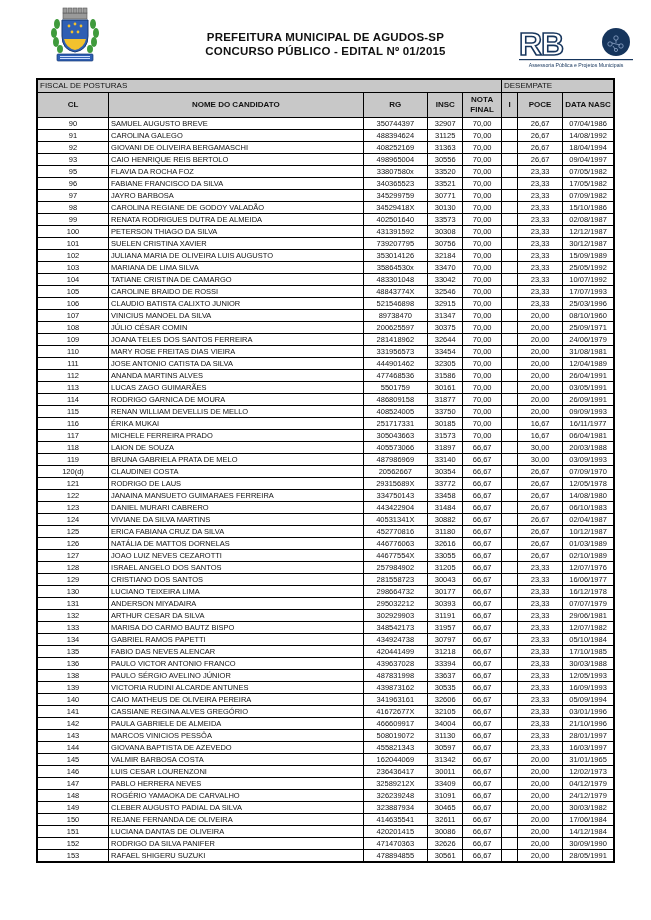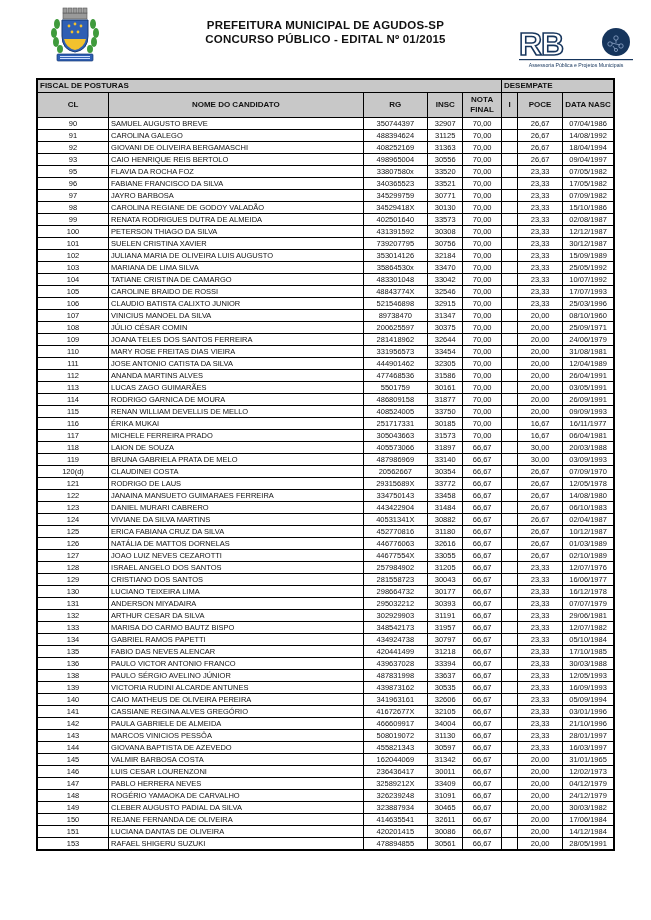--- a/index.html
+++ b/index.html
@@ -9,21 +9,21 @@
     font-family:"Liberation Sans", sans-serif;
     color:#111;
     overflow:hidden;
   }
   .page{position:relative;width:651px;height:920px;}
 
   
   .header{position:relative;height:78px;}
   .crest{position:absolute;left:44px;top:6px;width:62px;height:60px;}
   .titles{
-    position:absolute;left:0;right:0;top:18px;
+    position:absolute;left:0;right:0;top:30px;
     text-align:center;
     font-weight:bold;font-size:11.5px;line-height:14px;
     letter-spacing:.2px;
   }
   .rbo{position:absolute;right:14px;top:26px;width:120px;height:48px;}
 
   
   table.results{
     position:absolute;left:36px;top:78px;
     width:579px;
@@ -35,21 +35,21 @@
     border:1px solid #000;
     padding:0 2px;
     height:11px;
     line-height:10px;
     overflow:hidden;
     white-space:nowrap;
   }
   table.results{border:2px solid #000;}
   tr.section-row th{
     background:#c8c8c8;
-    font-size:8px;font-weight:bold;
+    font-size:8px;font-weight:normal;
     text-align:left;height:12px;
     border-bottom:1px solid #000;
   }
   tr.section-row th.desempate{text-align:left;}
   tr.colhead-row th{
     background:#c8c8c8;
     font-size:8px;font-weight:bold;
     text-align:center;
     height:24px;line-height:10px;
     white-space:normal;
@@ -747,20 +747,30 @@
           <td class="c0">151</td>
           <td class="c1">LUCIANA DANTAS DE OLIVEIRA</td>
           <td class="c2">420201415</td>
           <td class="c3">30086</td>
           <td class="c4">66,67</td>
           <td class="c5"></td>
           <td class="c6">20,00</td>
           <td class="c7">14/12/1984</td>
         </tr>
         <tr>
+          <td class="c0">152</td>
+          <td class="c1">RODRIGO DA SILVA PANIFER</td>
+          <td class="c2">471470363</td>
+          <td class="c3">32626</td>
+          <td class="c4">66,67</td>
+          <td class="c5"></td>
+          <td class="c6">20,00</td>
+          <td class="c7">30/09/1990</td>
+        </tr>
+        <tr>
           <td class="c0">153</td>
           <td class="c1">RAFAEL SHIGERU SUZUKI</td>
           <td class="c2">478894855</td>
           <td class="c3">30561</td>
           <td class="c4">66,67</td>
           <td class="c5"></td>
           <td class="c6">20,00</td>
           <td class="c7">28/05/1991</td>
         </tr>
       </tbody>

